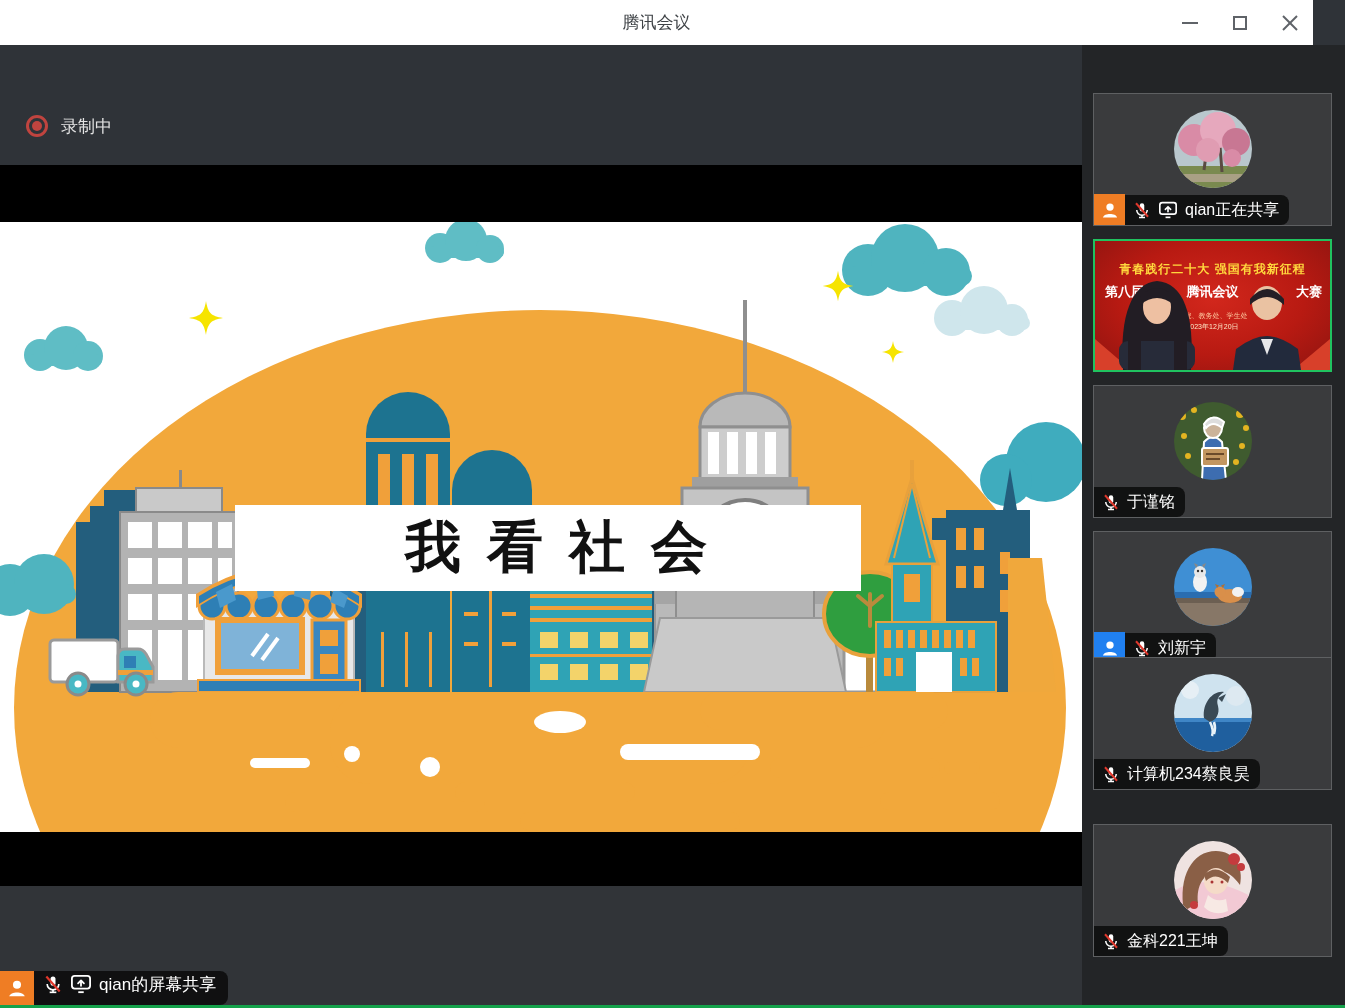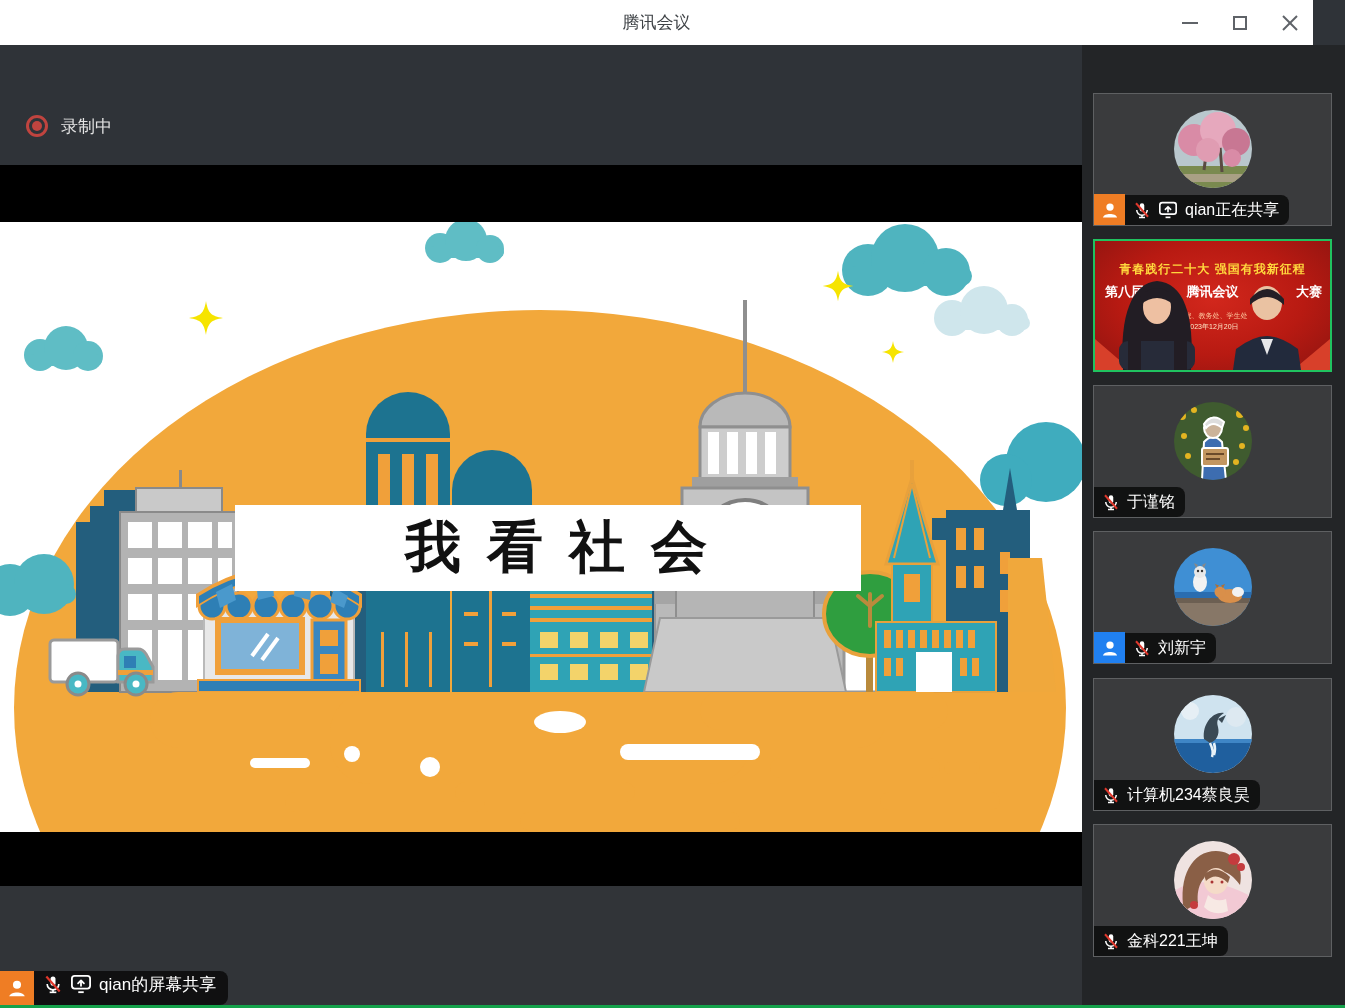--- a/index.html
+++ b/index.html
@@ -532,21 +532,21 @@
               <path d="M5,12 a7,7 0 0 0 14,0" stroke="#fff" stroke-width="2" fill="none"></path>
               <line x1="12" y1="19" x2="12" y2="22" stroke="#fff" stroke-width="2"></line>
               <line x1="8" y1="22" x2="16" y2="22" stroke="#fff" stroke-width="2"></line>
               <line x1="4" y1="3" x2="20" y2="21" stroke="#e0382c" stroke-width="2.6"></line>
             </svg>
           <span class="ptxt">于谨铭</span>
         </div>
       </div>
     </div>
 
-    <div class="tile" style="top:633px;">
+    <div class="tile" style="top:612px;">
       <div class="avatar">
         <svg width="78" height="78" viewBox="0 0 78 78">
           <rect width="78" height="78" fill="#cfe3ef"></rect>
           <circle cx="16" cy="16" r="9" fill="#e6eff5"></circle>
             <circle cx="62" cy="22" r="10" fill="#dde9f1"></circle>
           <rect y="44" width="78" height="34" fill="#1f5f9e"></rect>
           <rect y="44" width="78" height="4" fill="#3f86c6"></rect>
           <path d="M30,44 C28,28 40,16 50,18 C44,22 42,26 44,32 C46,40 42,46 36,48 Z" fill="#3a4a55"></path>
           <path d="M44,24 l8,-4 -4,8 Z" fill="#3a4a55"></path>
           <path d="M36,48 q4,8 2,14 M40,48 q2,6 0,12" stroke="#e8f2f8" stroke-width="2.5" fill="none"></path>

